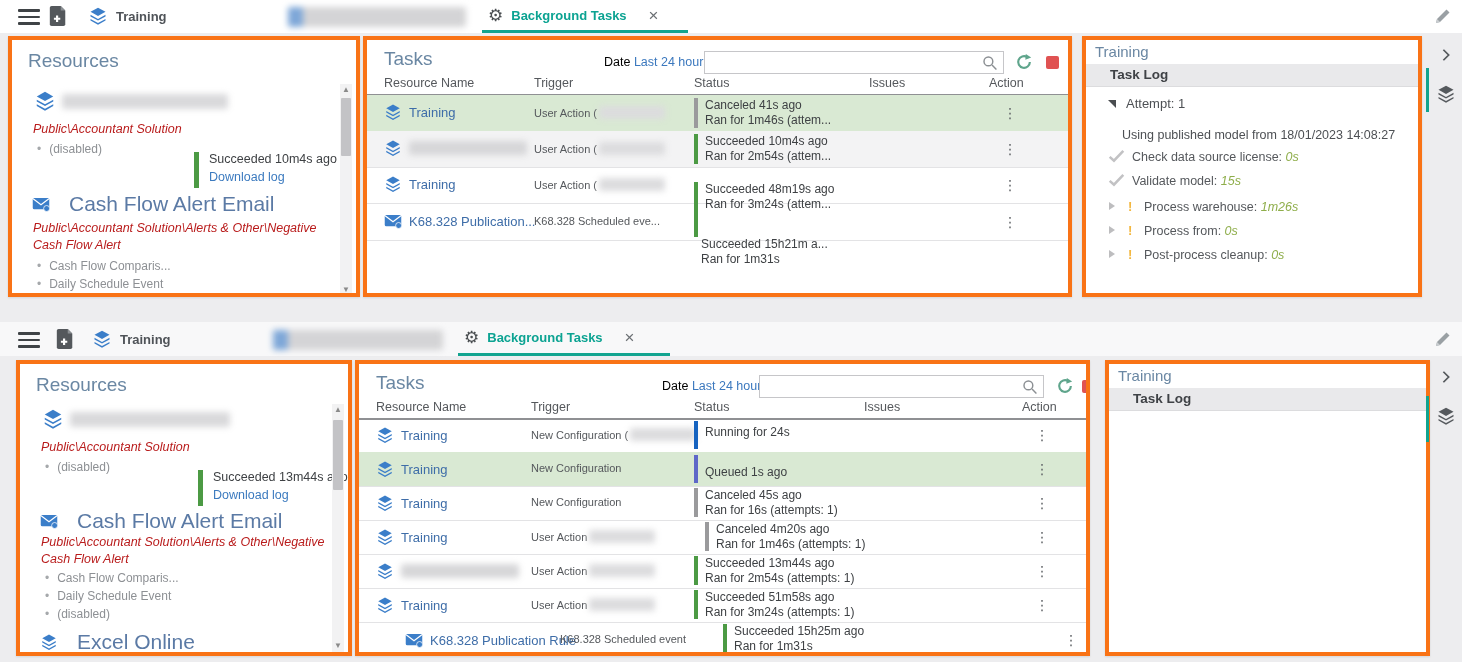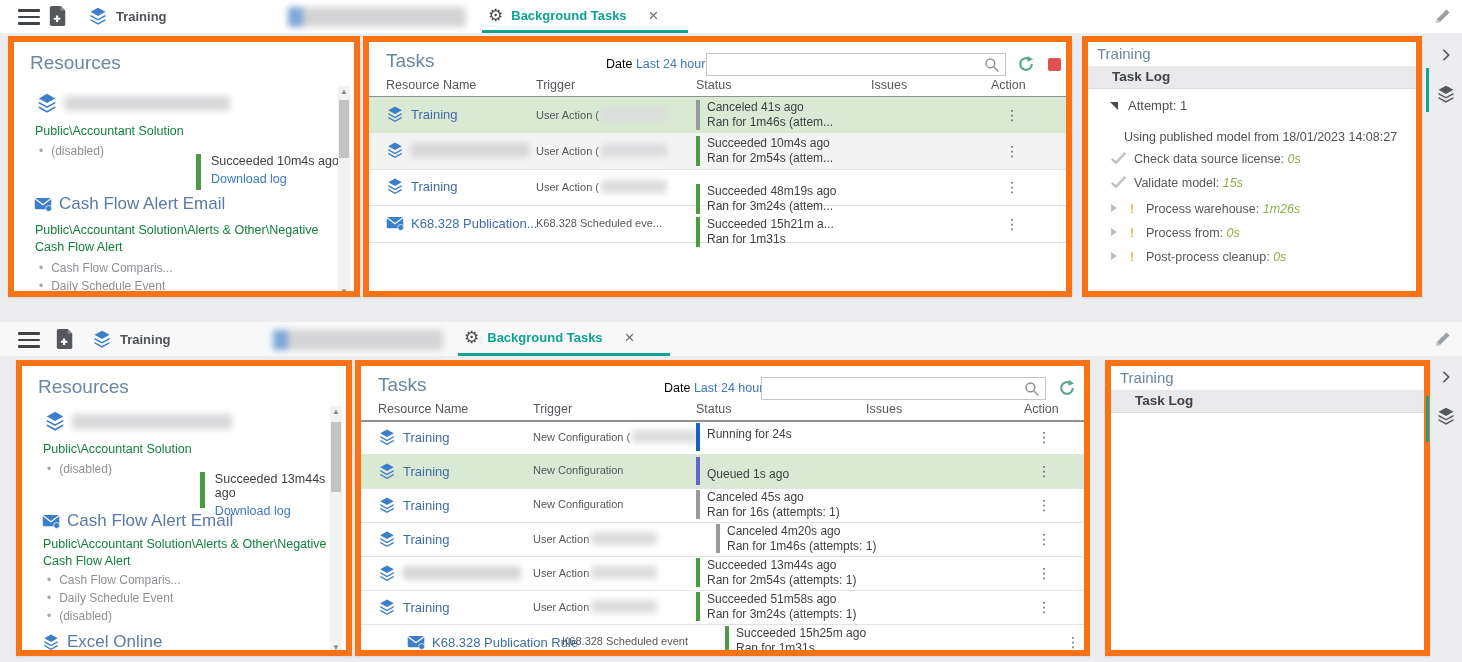--- a/index.html
+++ b/index.html
@@ -16,28 +16,28 @@
   .tab-label{font-size:13px;font-weight:bold;color:#4f5358;}
   .tab-active{border-bottom:3px solid #12a48f;box-sizing:border-box;}
   .tab-active .tab-label{color:#0ca392;}
   .gear{font-size:17px;color:#4b4f52;line-height:1;}
   .closex{font-size:17px;color:#6b6f73;margin-left:14px;line-height:1;}
   .blurtab{position:absolute;height:20px;border-radius:3px;filter:blur(3px);background:#d4d4d6;display:flex;}
   .blurtab .blob{width:15px;height:100%;background:#7ea7d8;border-radius:2px;}
   .pencil{position:absolute;width:20px;height:20px;}
 
   
-  .card{position:absolute;background:#fff;border:6px solid #f97316;box-shadow:0 1px 2px rgba(0,0,0,.10);box-sizing:border-box;overflow:hidden;}
+  .card{position:absolute;background:#fff;border:4px solid #f97316;box-shadow:0 1px 2px rgba(0,0,0,.10);box-sizing:border-box;overflow:hidden;}
   .ptitle{position:absolute;font-size:19px;color:#6a87a3;}
 
   
-  .res-path{position:absolute;font-size:12.5px;color:#15803d;}
+  .res-path{position:absolute;font-size:12.5px;color:#b91c1c;font-style:italic;}
   .res-note{position:absolute;font-size:12px;color:#8d9094;}
   .res-note::before{content:"•";margin-right:8px;color:#a5a8ab;}
-  .res-item-title{position:absolute;display:flex;align-items:center;gap:7px;font-size:17px;color:#5b7aa5;}
+  .res-item-title{position:absolute;display:flex;align-items:center;gap:19px;font-size:21px;color:#5b7aa5;}
   .statusblock{position:absolute;display:flex;}
   .gbar{width:5px;background:#4c9a44;}
   .statusblock .txt{margin-left:10px;}
   .sb-status{font-size:12.5px;color:#3e4144;}
   .sb-link{font-size:12.5px;color:#3b7abf;margin-top:4px;cursor:pointer;}
   .nameblur{position:absolute;height:15px;border-radius:2px;background:#d9d9db;filter:blur(3px);}
 
   
   .sbar{position:absolute;width:12px;background:#f2f2f3;}
   .sbar .arrow{position:absolute;left:0;width:12px;height:12px;font-size:8px;color:#8a8a8a;text-align:center;line-height:12px;}
@@ -264,21 +264,21 @@
         <svg class="ic18" viewBox="0 0 24 20">
               <rect x="1" y="2" width="22" height="15" rx="2" fill="#3b7ec9"></rect>
               <path d="M1.5 3 L12 11 22.5 3" fill="none" stroke="#fff" stroke-width="1.6"></path>
               <circle cx="19.5" cy="16" r="4" fill="#3b7ec9" stroke="#fff" stroke-width="1"></circle>
             </svg>
         <span>K68.328 Publication...</span>
       </div>
       <div class="rtrig" style="left:167px;top:12px;">
             <span>K68.328 Scheduled eve...</span>
           </div>
-      <div class="rstat" style="left:327px;top:12px;">
+      <div class="rstat" style="left:327px;top:4px;flex-direction:column;">
             <div class="sbarv b-green" style="height:30px;"></div>
         <div class="lines">
               <div>Succeeded 15h21m a...</div>
               <div>Ran for 1m31s</div>
             </div>
           </div>
       <div class="kebab" style="left:636px;top:12px;">⋮</div>
     </div>
   </div>
 
@@ -498,21 +498,21 @@
               <path d="M12 2 L21 7 12 12 3 7Z" fill="#3b7ec9"></path>
               <path d="M3 10.5 L12 15.5 21 10.5 21 12.5 12 17.5 3 12.5Z" fill="#3b7ec9"></path>
               <path d="M3 15.5 L12 20.5 21 15.5 21 17.5 12 22.5 3 17.5Z" fill="#3b7ec9"></path>
             </svg>
         <span>Training</span>
       </div>
       <div class="rtrig" style="left:172px;top:10px;">
             <span>User Action</span>
             <span class="tblur"></span>
           </div>
-      <div class="rstat" style="left:335px;top:2px;padding-left:20px;">
+      <div class="rstat" style="left:326px;top:2px;padding-left:20px;">
             <div class="sbarv b-gray" style="height:29px;"></div>
         <div class="lines">
               <div>Canceled 4m20s ago</div>
               <div>Ran for 1m46s (attempts: 1)</div>
             </div>
           </div>
       <div class="kebab" style="left:676px;top:10px;">⋮</div>
     </div>
 
     <div class="trow" style="top:190px;width:735px;height:34px;">

